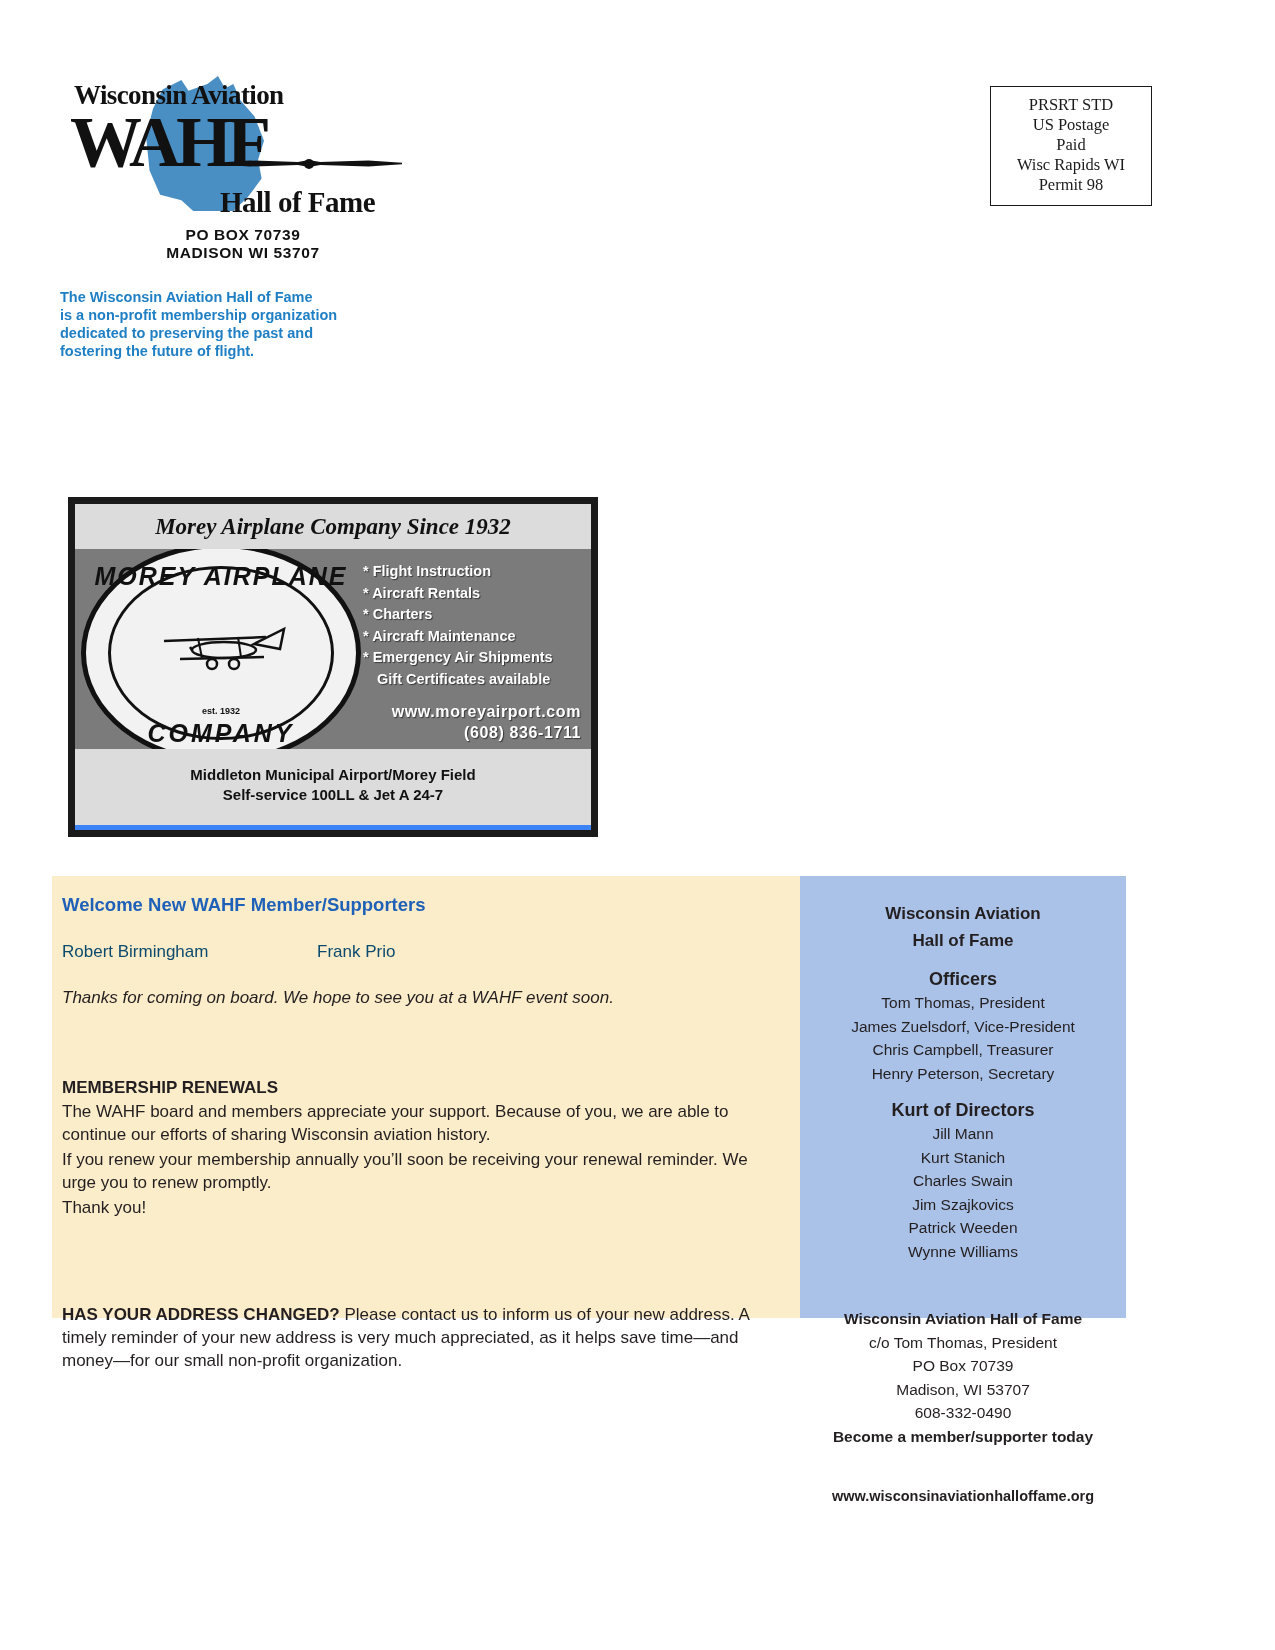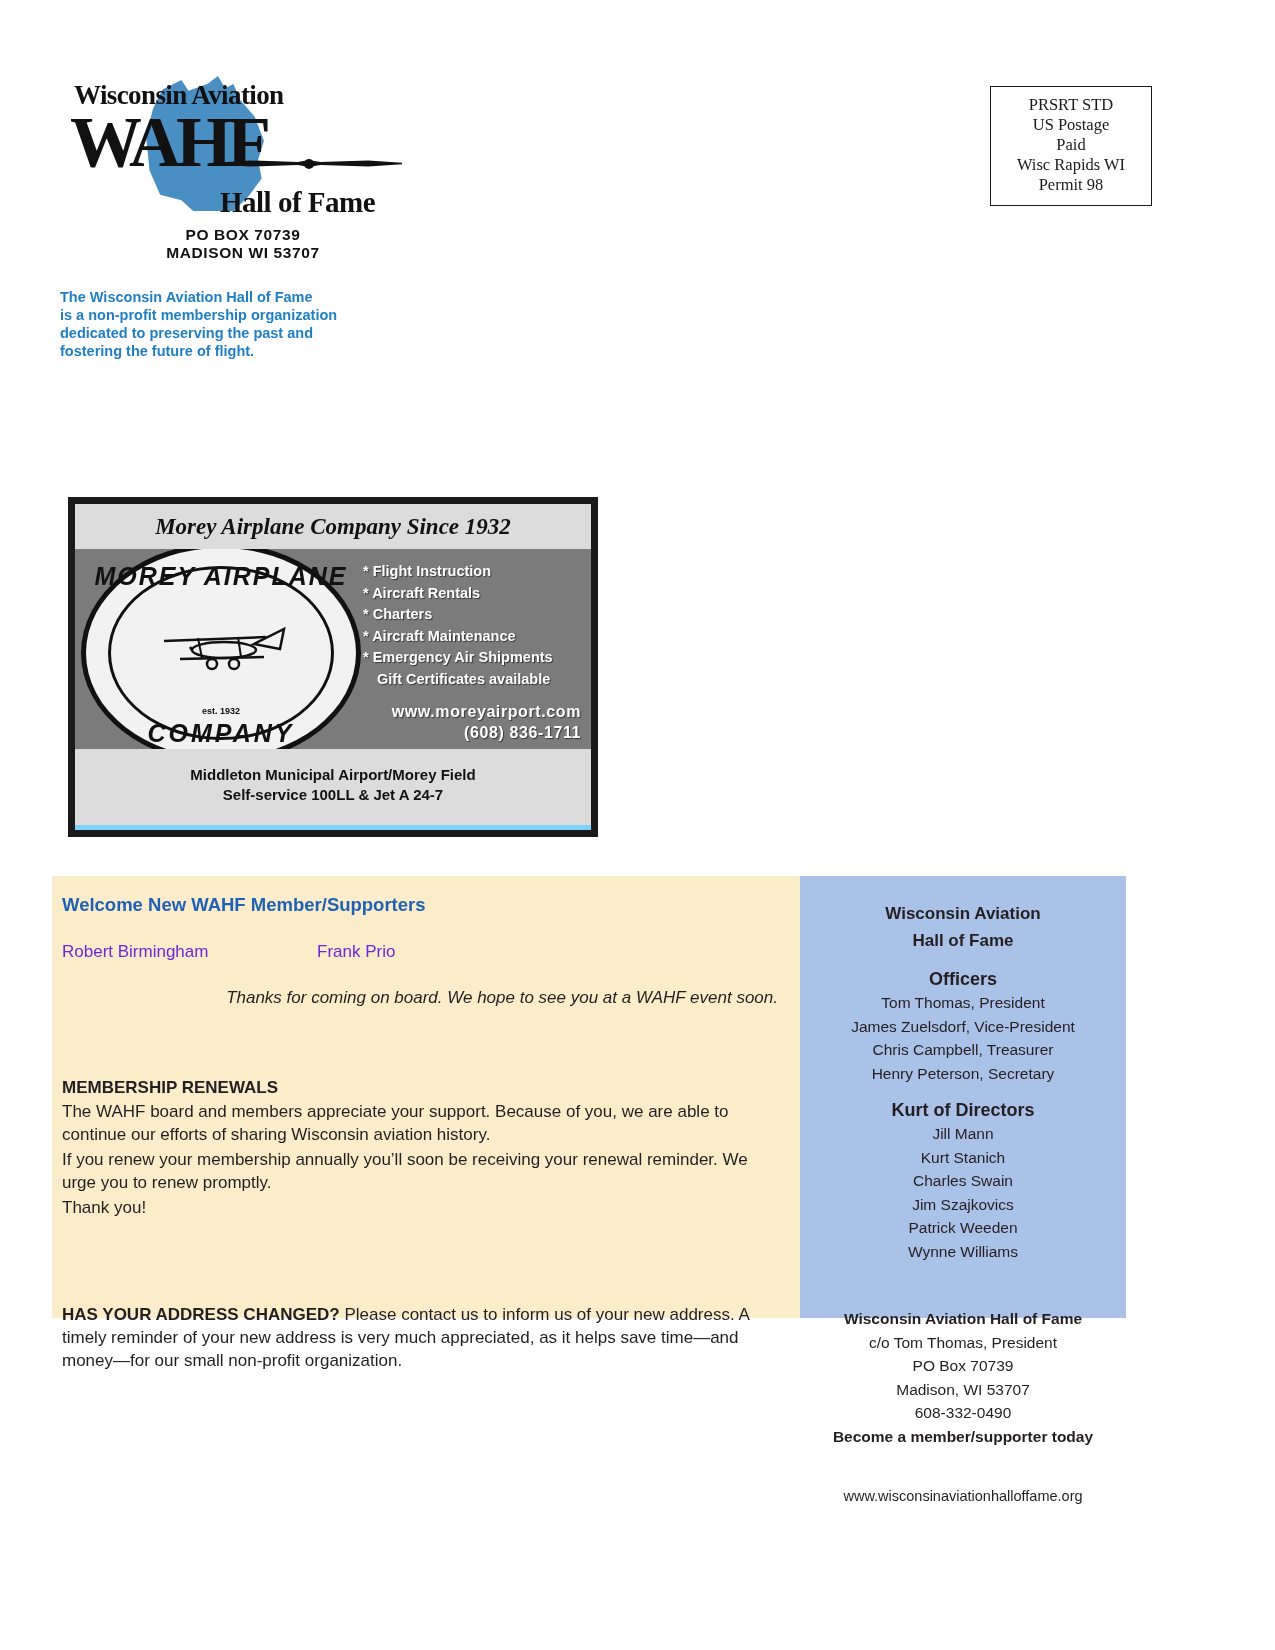--- a/index.html
+++ b/index.html
@@ -138,21 +138,21 @@
 
   
   .ad-box {
     position: absolute;
     left: 68px;
     top: 497px;
     width: 530px;
     height: 340px;
     border: 7px solid #1a1a1a;
     box-sizing: border-box;
-    background: #7dd3fc;
+    background: #3b82f6;
   }
   .ad-title {
     height: 45px;
     line-height: 45px;
     text-align: center;
     background: #dcdcdc;
     font-family: "Liberation Serif", serif;
     font-style: italic;
     font-weight: bold;
     font-size: 23px;
@@ -287,29 +287,28 @@
   .welcome-title {
     color: #1f60b8;
     font-size: 18.5px;
     font-weight: bold;
     margin: 0 0 0 0;
   }
   .new-members {
     display: flex;
     margin-top: 26px;
     font-size: 17px;
-    color: #6d28d9;
+    color: #0c4a6e;
   }
   .new-members .nm-col { width: 255px; }
   .thanks-line {
     margin-top: 26px;
     font-style: italic;
     font-size: 17px;
     color: #231f20;
-    text-align: right;
   }
   .renewal-head {
     margin-top: 70px;
     font-size: 17px;
     font-weight: bold;
     color: #231f20;
   }
   .body-p {
     margin-top: 2px;
     font-size: 17px;
@@ -349,21 +348,21 @@
   .side-contact {
     margin-top: 44px;
     font-size: 15.5px;
     line-height: 23.5px;
     color: #231f20;
   }
   .side-contact .strong { font-weight: bold; }
   .side-url {
     margin-top: 40px;
     font-size: 14.5px;
-    font-weight: normal;
+    font-weight: bold;
     color: #231f20;
   }
 </style>
 </head>
 <body>
 
 <div class="page">
 
   <div class="logo-block">
     <div class="logo-art">

